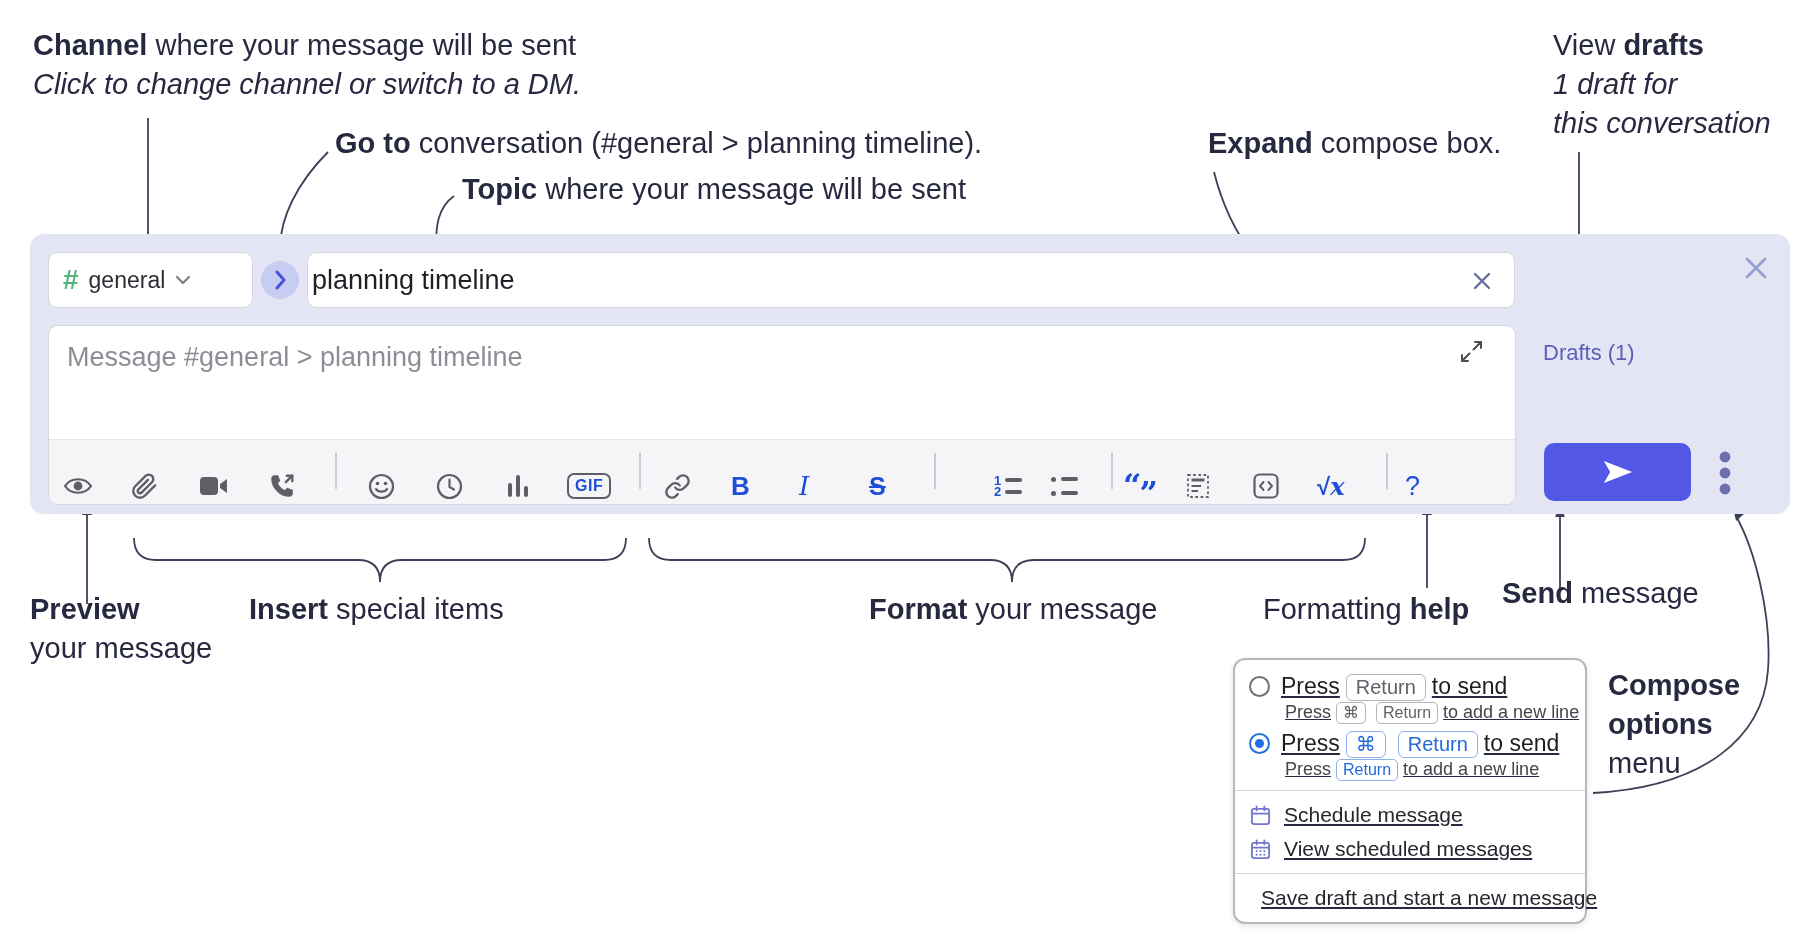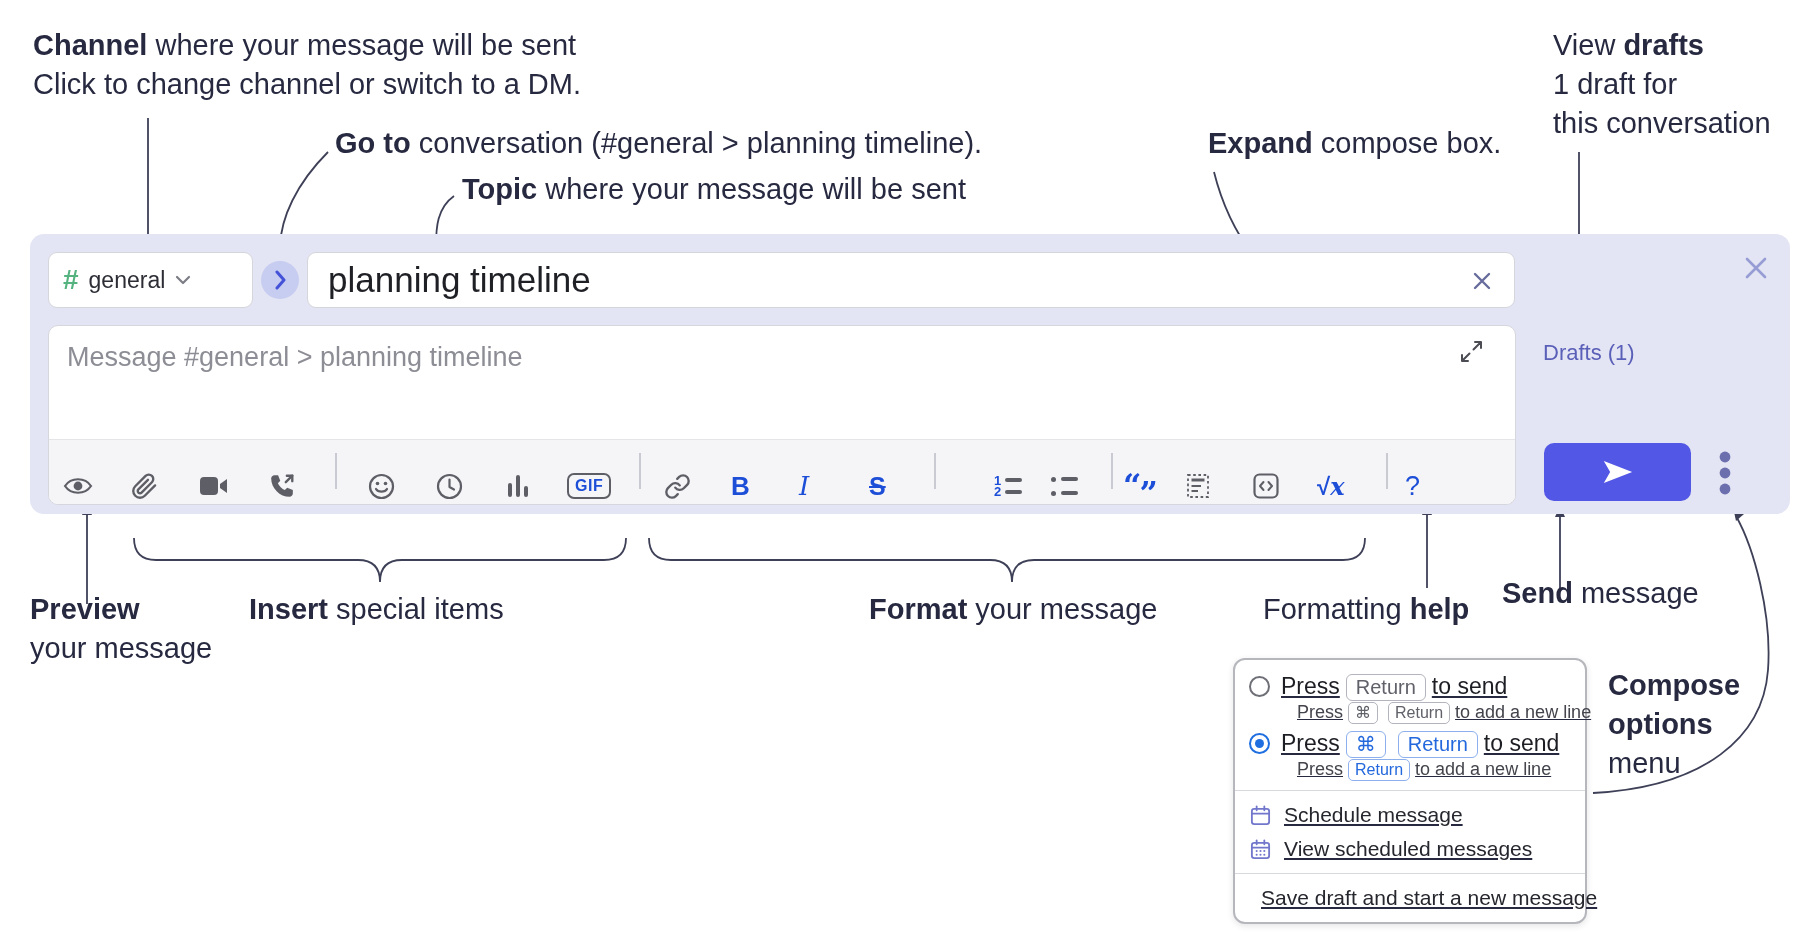--- a/index.html
+++ b/index.html
@@ -2,33 +2,33 @@
 <html><head>
 <meta charset="utf-8">
 <style>
   html,body{margin:0;padding:0;background:#fff;}
   .canvas{position:relative;width:1814px;height:944px;background:#ffffff;overflow:hidden;
           font-family:"Liberation Sans","DejaVu Sans",sans-serif;color:#272940;}
   svg{display:block}
   
   .ann{position:absolute;font-size:29px;line-height:39px;color:#272940;white-space:nowrap;}
   .ann .seg-b{font-weight:700}
-  .ann .seg-i{}
+  .ann .seg-i{font-style:italic}
   .overlay{position:absolute;left:0;top:0;pointer-events:none;}
   
   .composer{position:absolute;left:30px;top:234px;width:1760px;height:280px;background:#e3e5f4;border-radius:14px;}
   .pill{position:absolute;left:18px;top:18px;width:205px;height:56px;background:#fff;border:1.5px solid #d5d6db;
         border-radius:9px;box-sizing:border-box;display:flex;align-items:center;gap:10px;padding:0 14px;cursor:pointer;}
   .hash{color:#54b37e;font-size:28px;font-weight:600;}
   .chname{color:#2c2d35;font-size:23px;}
   .goto{position:absolute;left:231px;top:247px;width:38px;height:38px;border-radius:50%;background:#c7ccf1;
         display:flex;align-items:center;justify-content:center;}
   .goto{left:231px;top:27px;}
   .topic{position:absolute;left:277px;top:18px;width:1208px;height:56px;background:#fff;border:1.5px solid #d5d6db;
-         border-radius:9px;box-sizing:border-box;display:flex;align-items:center;padding:0 20px;font-size:35px;color:#1f2026;}
+         border-radius:9px;box-sizing:border-box;display:flex;align-items:center;padding:0 4px;font-size:27px;color:#1f2026;}
   .clearx{position:absolute;right:20px;top:16px;cursor:pointer;}
   .msgbox{position:absolute;left:18px;top:91px;width:1468px;height:180px;background:#fff;border:1.5px solid #d6d7dc;
           border-radius:10px;box-sizing:border-box;}
   .ph{position:absolute;left:18px;top:16px;font-size:27px;color:#8c8d95;}
   .expand{position:absolute;right:32px;top:14px;cursor:pointer;}
   .tstrip{position:absolute;left:0;bottom:0;width:100%;height:64px;background:#f5f5f8;border-top:1px solid #e4e4e9;
           border-radius:0 0 9px 9px;}
   .tslot{position:absolute;top:11px;width:40px;height:40px;display:flex;align-items:center;
          color:#1d4ed8;cursor:pointer;margin-top:15px;}
   .tdiv{position:absolute;top:13px;width:2px;height:36px;background:#c9cad2;}
@@ -50,21 +50,21 @@
   .drafts{position:absolute;left:1513px;top:106px;font-size:22px;font-weight:400;color:#5a5fb8;cursor:pointer;}
   .send{position:absolute;left:1514px;top:209px;width:147px;height:58px;border:none;border-radius:10px;background:#5257e5;
         display:flex;align-items:center;justify-content:center;cursor:pointer;}
   .kebab{position:absolute;left:1683px;top:210px;cursor:pointer;}
   .closex{position:absolute;left:1711px;top:19px;cursor:pointer;}
   
   .popup{position:absolute;left:1233px;top:658px;width:354px;background:#fff;border:2px solid #b6b7bd;border-radius:12px;
          box-sizing:border-box;box-shadow:0 2px 6px rgba(40,40,60,.12);padding:9px 0 7px;text-decoration:underline;}
   .opt{padding:3px 14px 2px;}
   .opt .main{display:flex;align-items:center;font-size:23px;color:#1d1e24;line-height:28px;white-space:nowrap;}
-  .opt .sub{margin-left:48px;font-size:18px;color:#43444c;line-height:22px;white-space:nowrap;}
+  .opt .sub{margin-left:36px;font-size:18px;color:#43444c;line-height:22px;white-space:nowrap;}
   .radio{width:17px;height:17px;border:2px solid #6f7077;border-radius:50%;margin-right:11px;flex:none;box-sizing:content-box;}
   .radio[data-checked="true"]{border-color:#1f6fe0;display:flex;align-items:center;justify-content:center;}
   .radio[data-checked="true"]::after{content:"";width:9px;height:9px;border-radius:50%;background:#1f6fe0;}
   .seg-key{display:inline-block;border:1.5px solid #b3b4bc;border-radius:6px;padding:0 9px;margin:0 6px;font-size:20px;
            line-height:25px;color:#606169;background:#fff;}
   .sub .seg-key{font-size:16px;line-height:20px;padding:0 6px;border-radius:5px;margin:0 5px;}
   .seg-key.seg-blue{color:#2368dd;border-color:#8db0ec;}
   .pdiv{height:1px;background:#d8d9de;margin:7px 0;}
   .pitem{display:flex;align-items:center;gap:12px;padding:3px 14px;font-size:21px;color:#26272e;line-height:28px;
          white-space:nowrap;cursor:pointer;}

